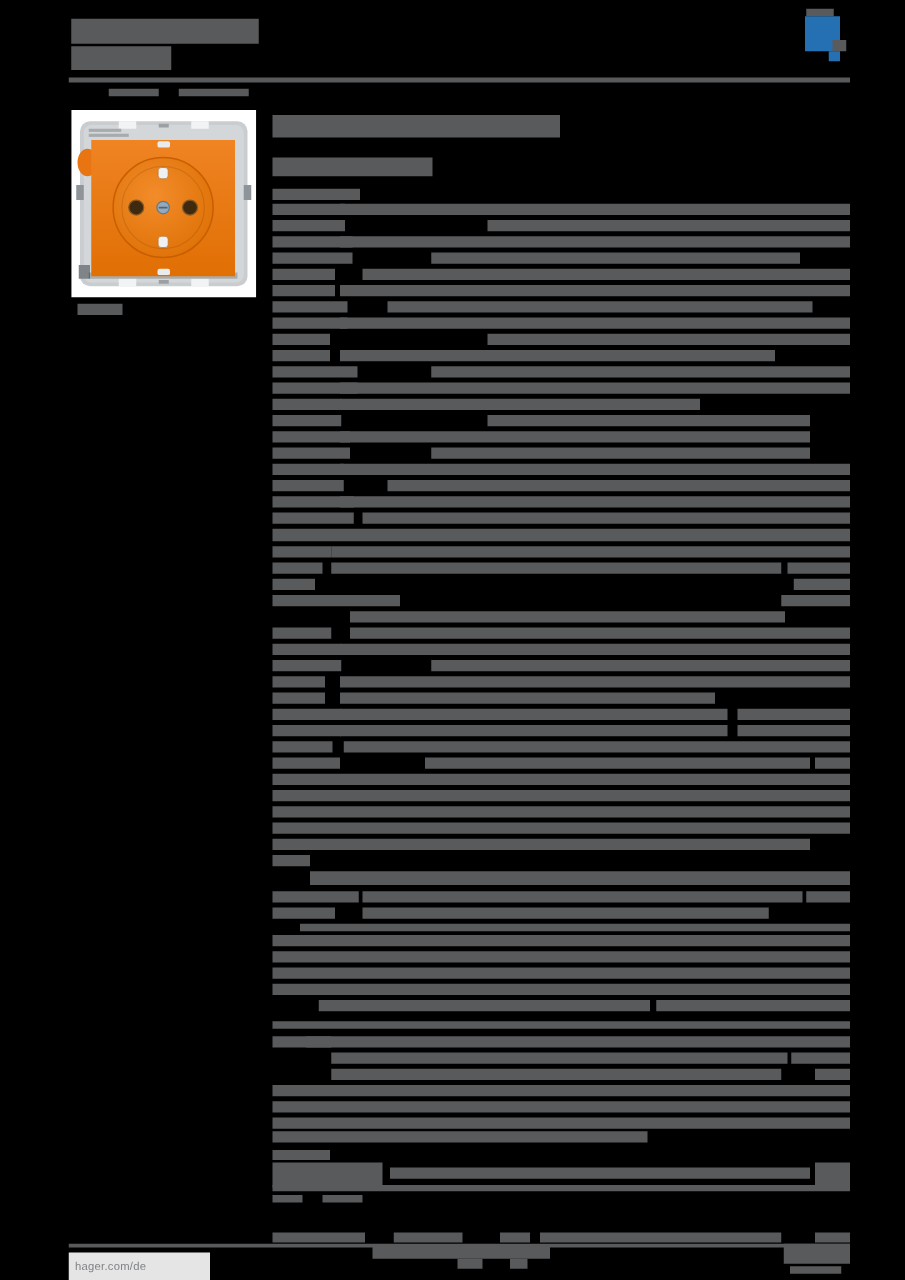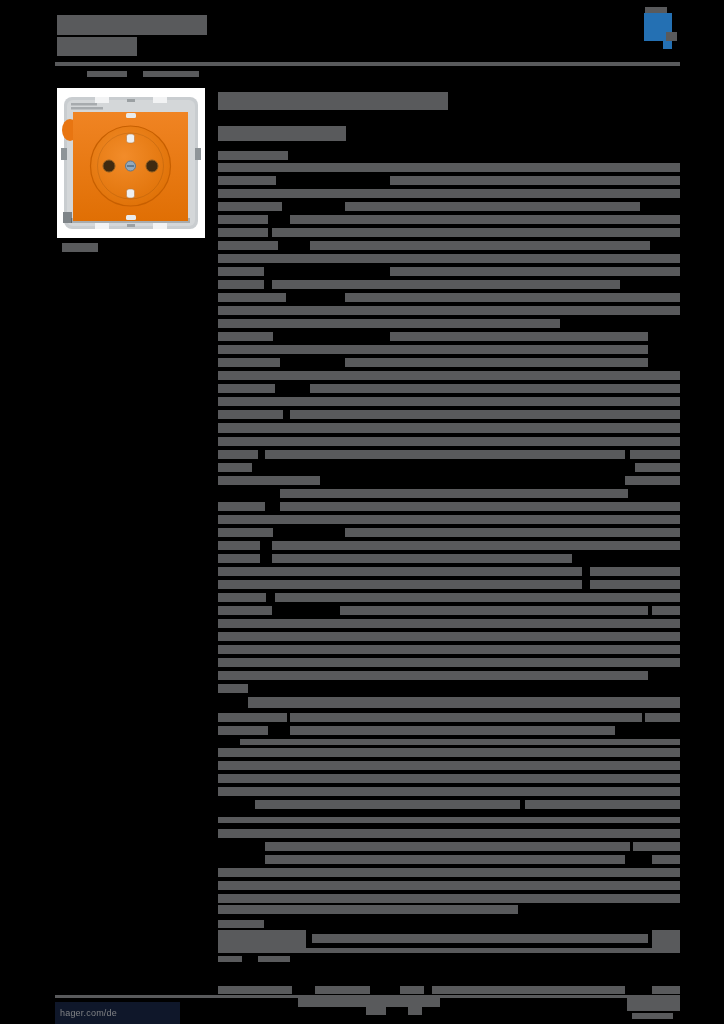--- a/index.html
+++ b/index.html
@@ -8,21 +8,21 @@
   .bar{position:absolute;background:var(--bar,#595a5c);}
   
   .logo{position:absolute;left:643px;top:7px;width:38px;height:44px;}
   .logo-topbar{position:absolute;left:2px;top:0;width:22px;height:6px;background:var(--bar,#595a5c);}
   .logo-mark{position:absolute;left:1px;top:6px;width:28px;height:28px;background:var(--accent,#2470b3);}
   .logo-notch{position:absolute;left:23px;top:25px;width:11px;height:9px;background:var(--bar,#595a5c);}
   .logo-tail{position:absolute;left:20px;top:34px;width:9px;height:8px;background:var(--accent,#2470b3);}
   
   .product-img{position:absolute;left:57px;top:88px;width:148px;height:150px;}
   
-  .site-chip{position:absolute;left:55px;top:1002px;width:125px;height:22px;background:#0f172a;
+  .site-chip{position:absolute;left:55px;top:1002px;width:113px;height:22px;background:#e5e5e5;
              display:flex;align-items:center;}
   .site-chip span{font-size:9px;color:#808285;padding-left:5px;letter-spacing:.2px;}
 </style>
 </head>
 <body>
 
 <div class="page">
 
   <div id="bars-layer">
       <div class="bar" style="left: 57px; top: 15px; width: 150px; height: 20px;"></div>

